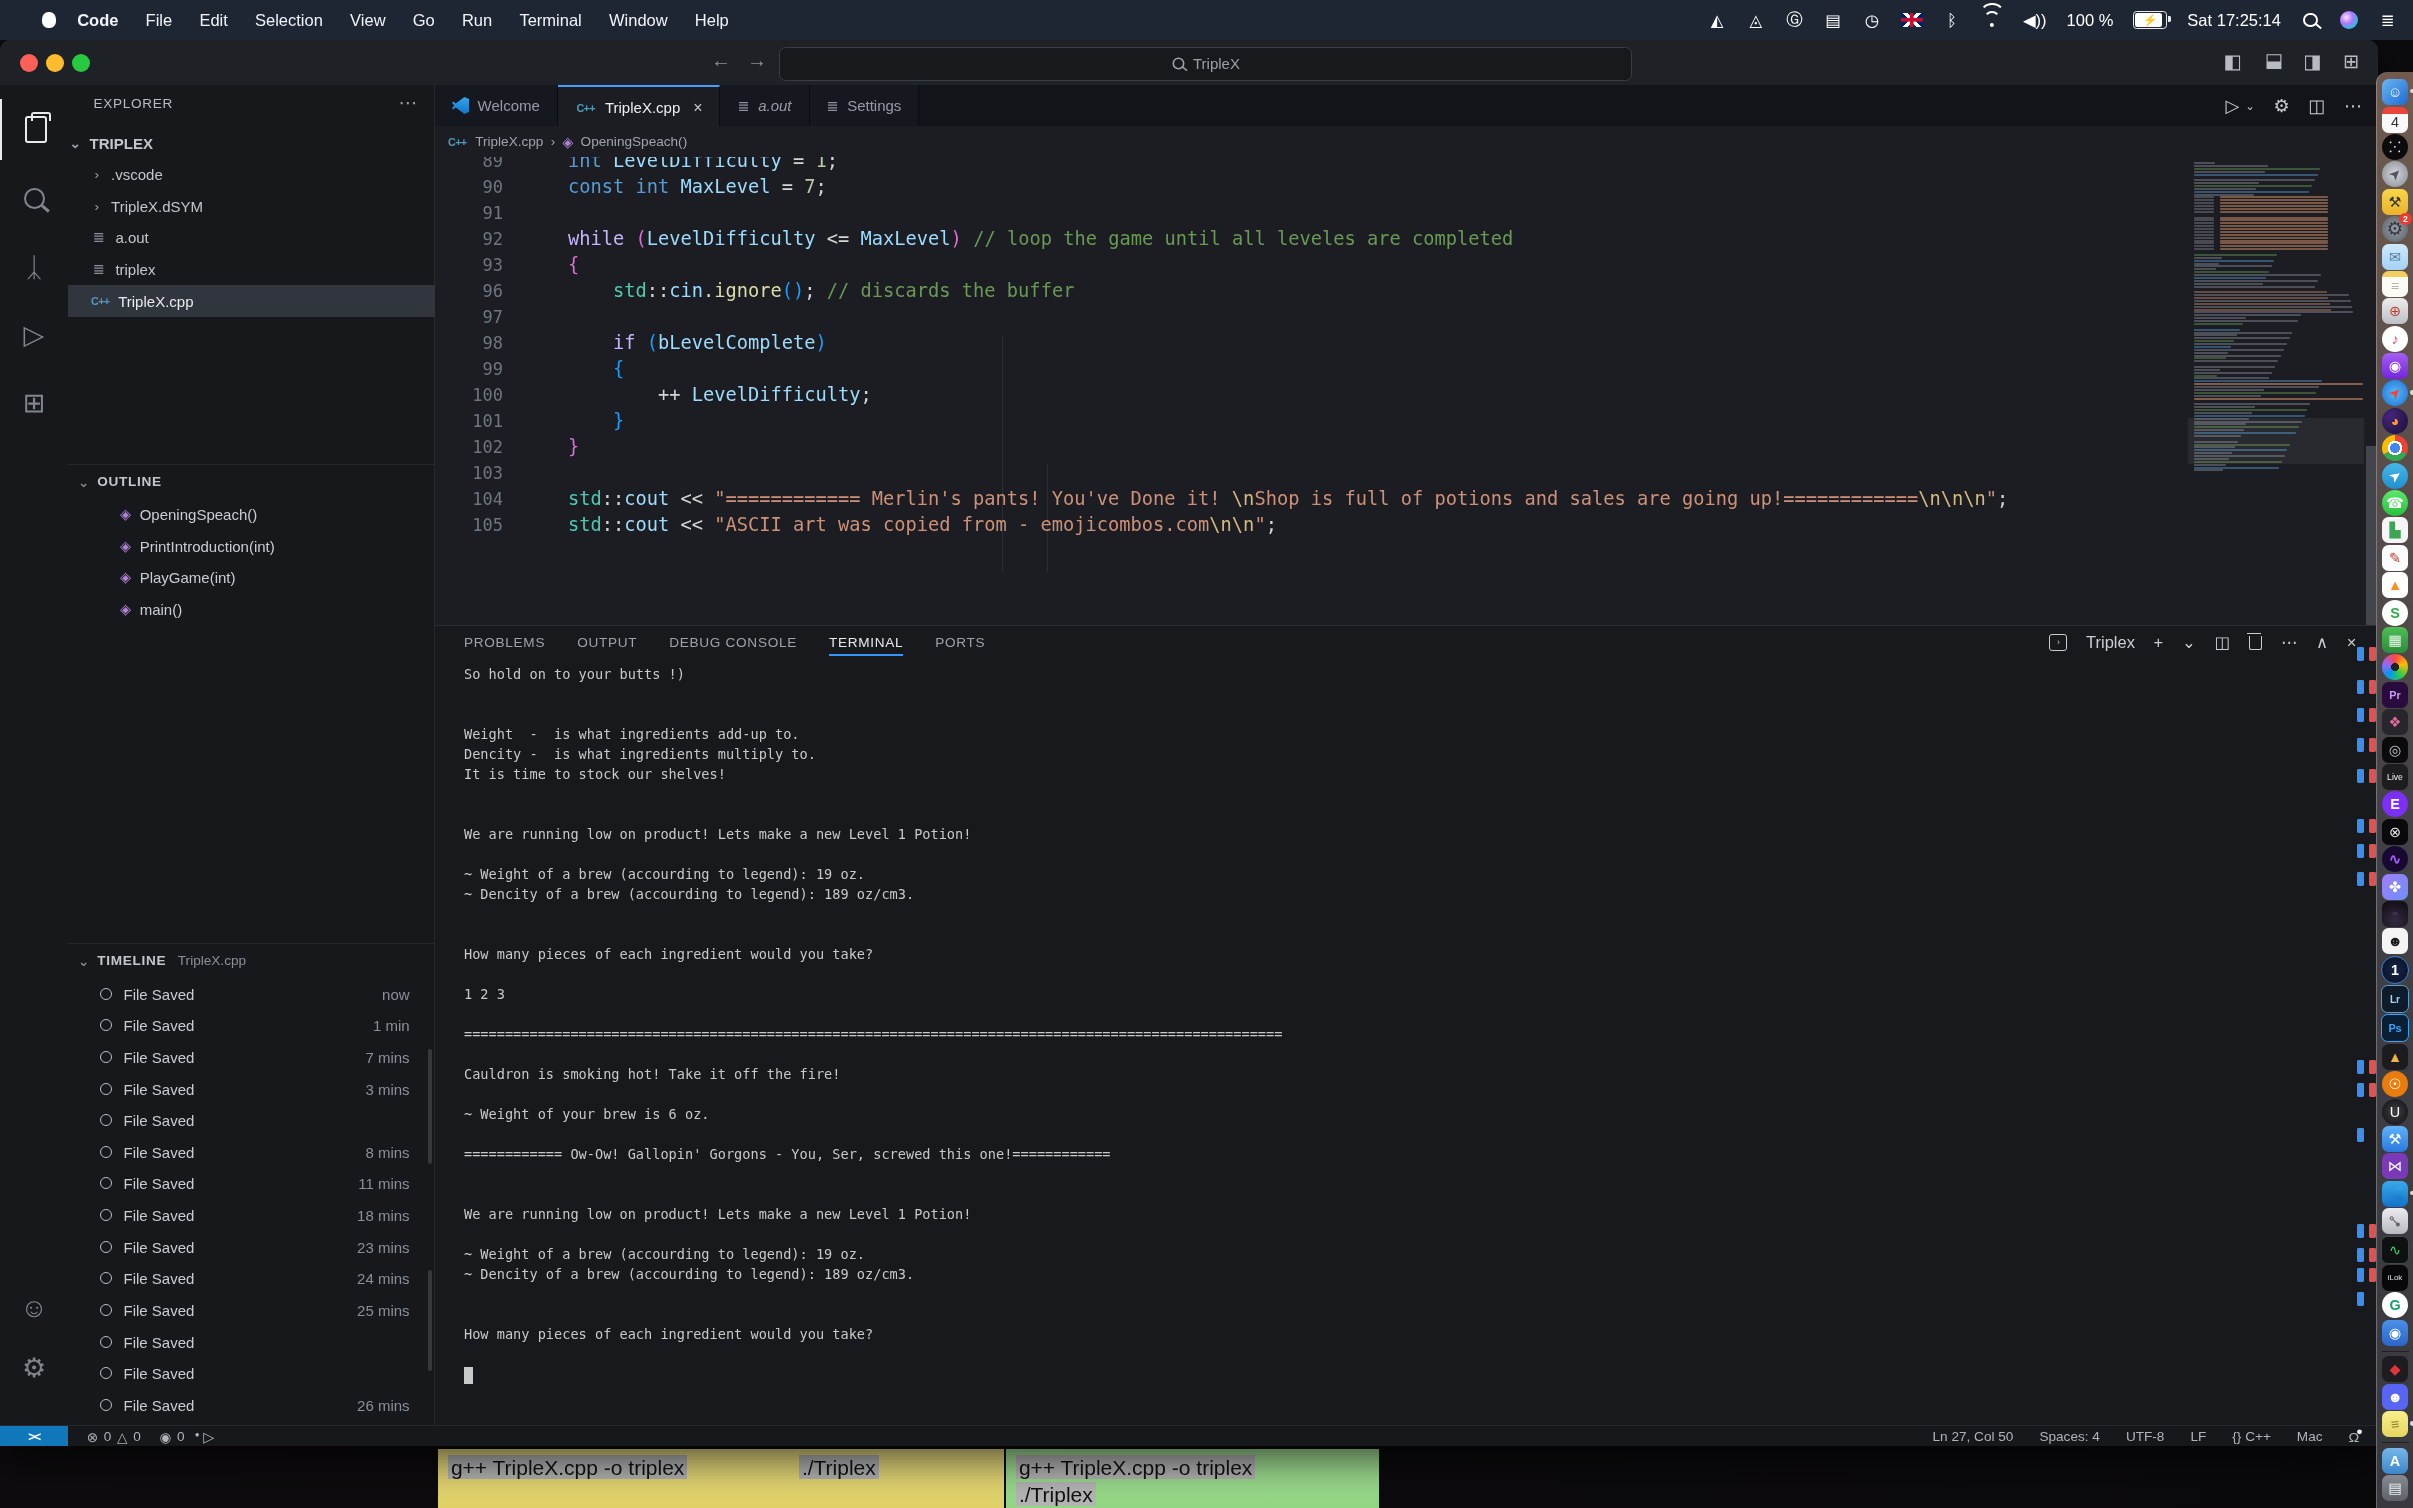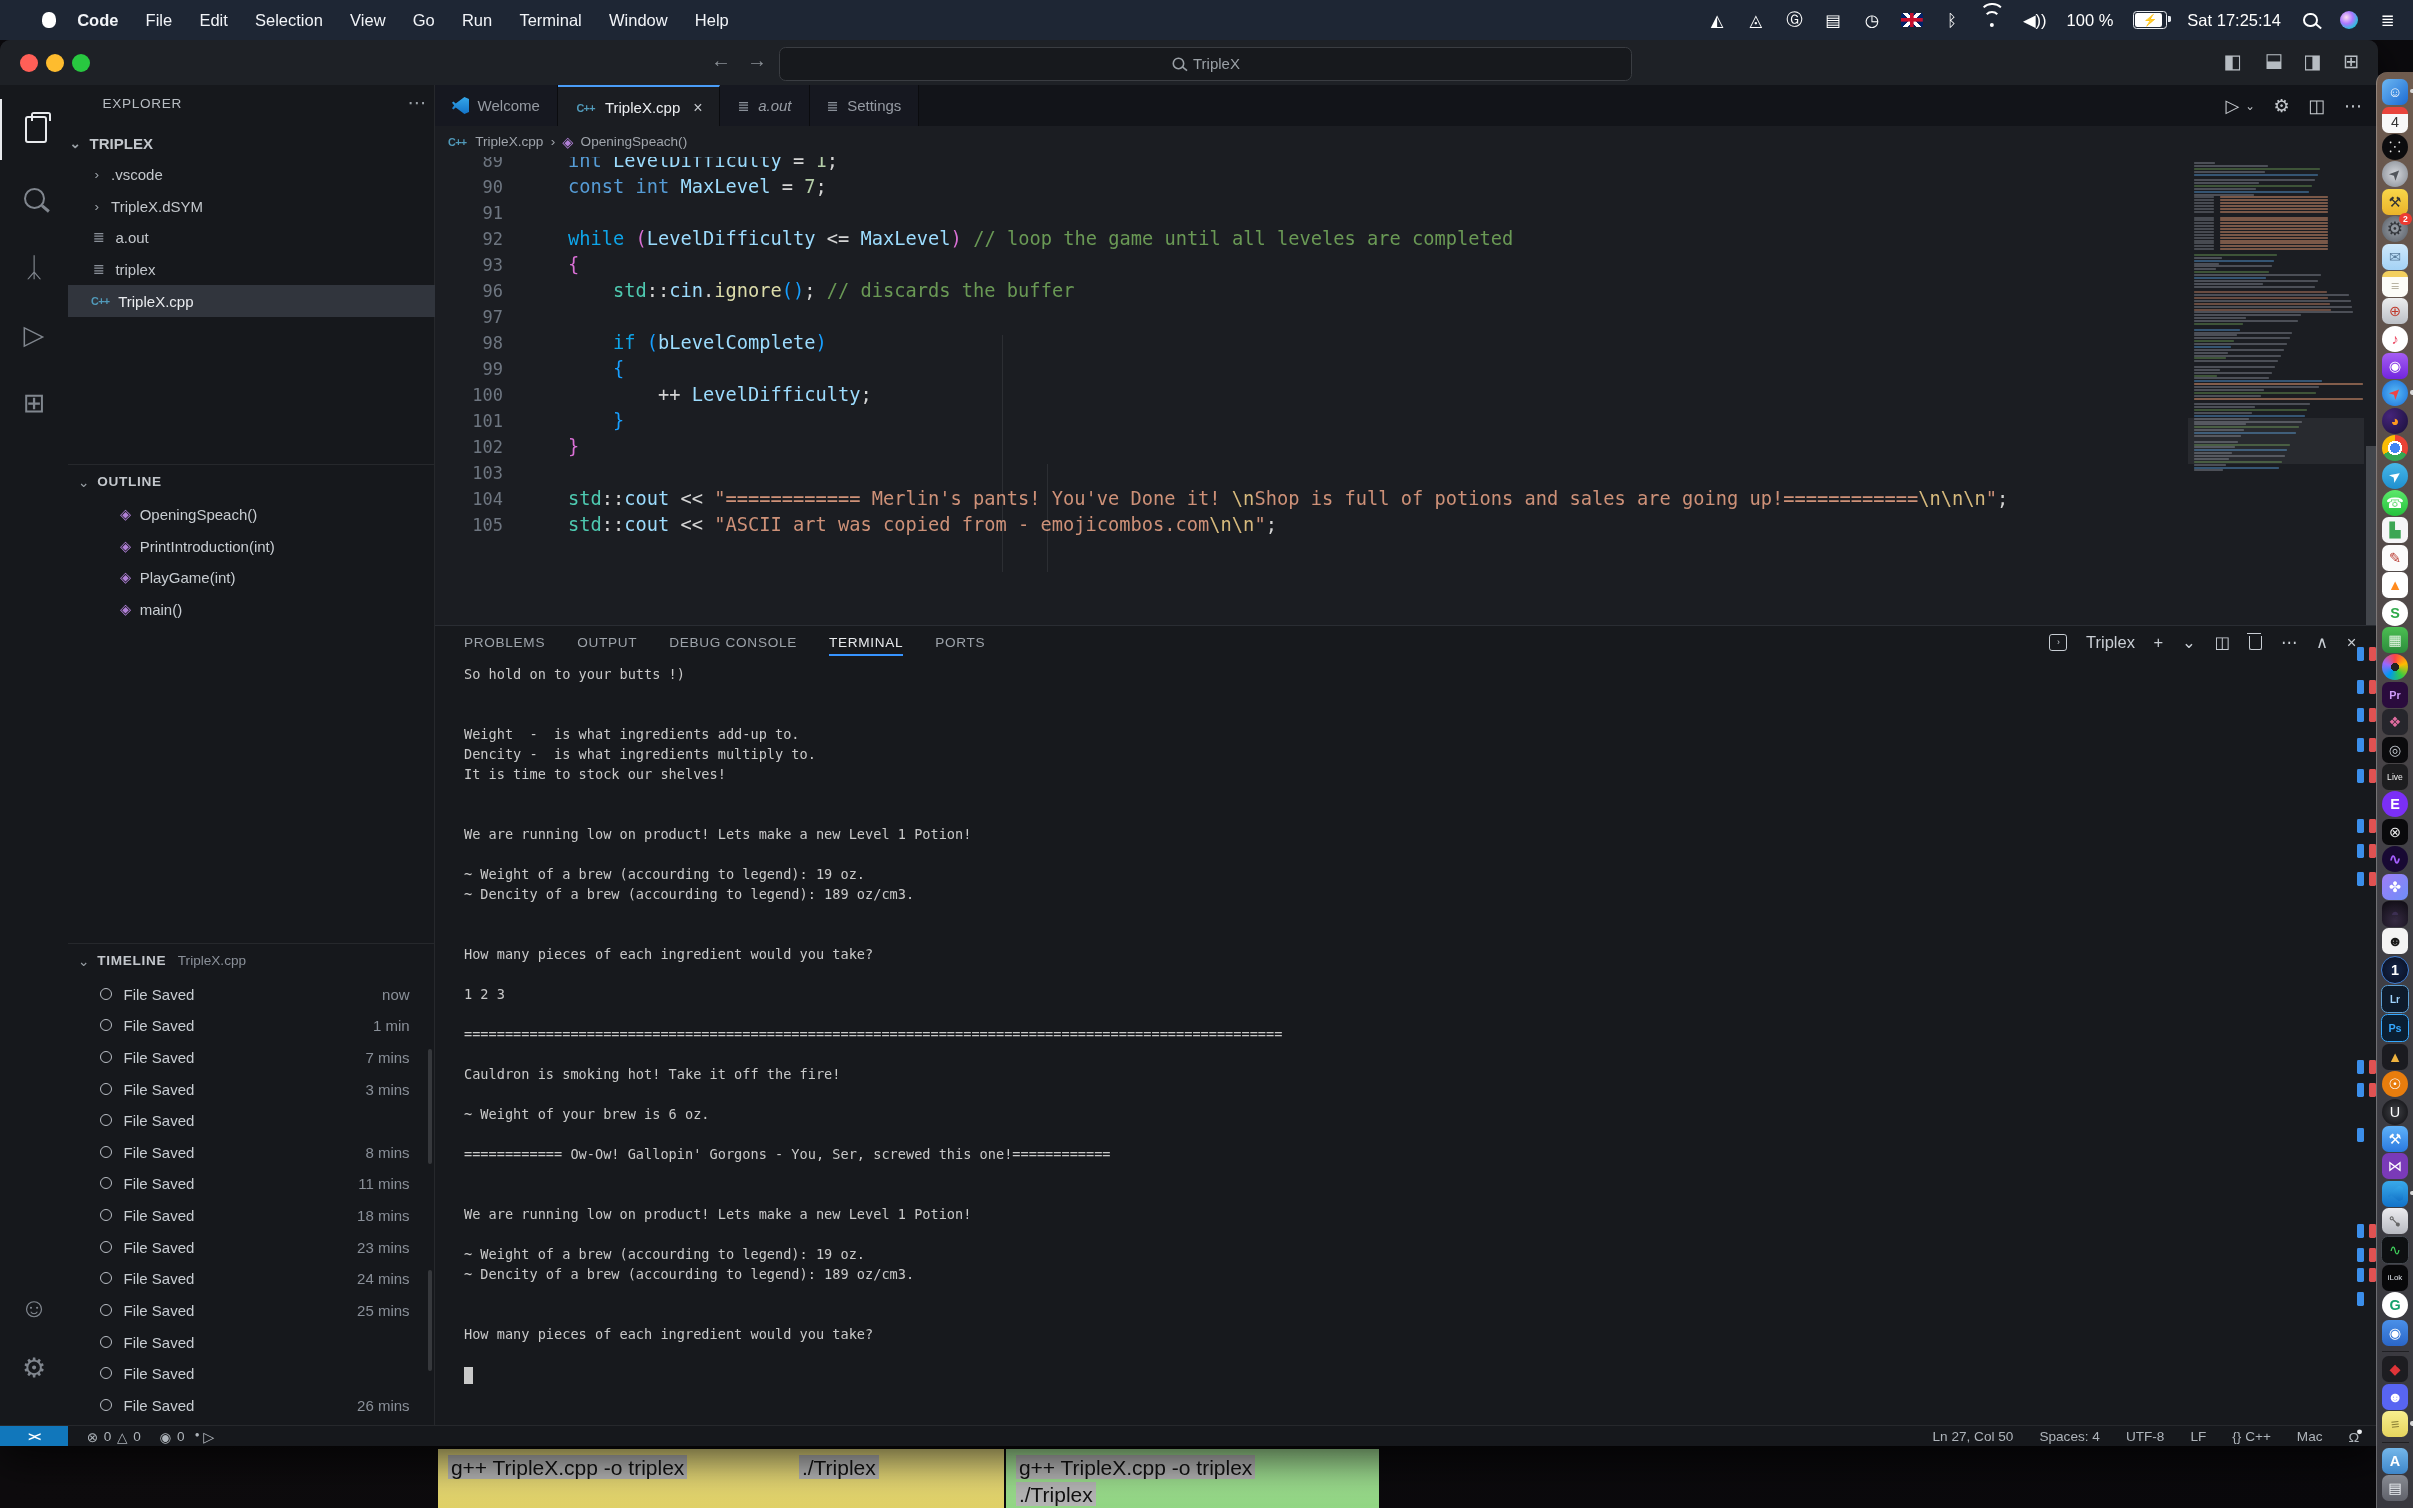--- a/index.html
+++ b/index.html
@@ -44,21 +44,21 @@
   
   #activitybar{position:absolute;left:0;top:45px;width:68px;height:1340px;background:#16181c;border-right:0.7px solid #26282c;}
   .act{position:absolute;left:0;width:68px;height:61px;display:flex;align-items:center;justify-content:center;color:#80868e;font-size:27px;}
   .act.active{color:#e8eaed;border-left:2.2px solid #e8eaed;}
   .files-ic{width:18.7px;height:23px;border:2.2px solid currentColor;border-radius:2.9px;position:relative;}
   .files-ic::before{content:"";position:absolute;left:4.3px;top:-6.5px;width:16px;height:7.2px;border:2.2px solid currentColor;border-bottom:none;border-radius:2.9px 2.9px 0 0;}
   .mag.big{width:17px;height:17px;border-color:currentColor;}
   .mag.big::after{background:currentColor;width:8.6px;height:2.9px;right:-7.2px;bottom:-2.9px;}
   
   #sidebar{position:absolute;left:68px;top:45px;width:366px;height:1340px;background:#16181c;border-right:0.7px solid #26282c;color:#c3c7cc;}
-  #explorer-header{position:absolute;left:13px;top:0;width:100%;height:36px;display:flex;align-items:center;font-size:13.6px;letter-spacing:0.7px;color:#b7bcc2;}
+  #explorer-header{position:absolute;left:4px;top:0;width:100%;height:36px;display:flex;align-items:center;font-size:13.6px;letter-spacing:0.7px;color:#b7bcc2;}
   #explorer-header .ttl{margin-left:21.5px;}
   #explorer-header .more{margin-left:auto;margin-right:20px;font-size:18.7px;color:#9aa0a6;}
   .tree-row{position:absolute;left:0;width:100%;height:32px;display:flex;align-items:center;font-size:15px;gap:7.2px;}
   .tree-row.selected{background:#31353d;color:#e9ebee;}
   .tree-row .chev{color:#9aa0a6;font-size:13.6px;width:14.4px;text-align:center;}
   .bin-ic{color:#8a9099;font-size:14.4px;width:18.7px;text-align:center;}
   .cppb{display:inline-block;color:#519aba;font-weight:bold;font-size:10.8px;letter-spacing:-0.7px;width:21.5px;text-align:center;}
   .sec-head{position:absolute;left:0;width:100%;height:33px;display:flex;align-items:center;gap:7.2px;font-size:13.6px;font-weight:bold;letter-spacing:0.7px;color:#c3c7cc;border-top:0.7px solid #26282c;background:#16181c;}
   .sec-head .chev{margin-left:10px;color:#9aa0a6;font-weight:normal;}
   .sec-head .sub{font-weight:normal;letter-spacing:0;color:#8a9099;margin-left:4.3px;font-size:13.6px;}
@@ -81,21 +81,21 @@
   #editor-actions{position:absolute;right:16px;top:0;height:41px;display:flex;align-items:center;gap:18.7px;color:#c5c9ce;font-size:18px;z-index:5;}
   #editor-actions .dd{font-size:11.5px;margin-left:-13px;}
   #breadcrumb{position:absolute;left:0;top:41px;width:1943px;height:31px;background:#1b1d22;display:flex;align-items:center;gap:7.2px;color:#9fa4ab;font-size:13.6px;z-index:3;}
   #breadcrumb .cppb{margin-left:11.5px;}
   
   #codearea{position:absolute;left:0;top:41px;width:1943px;height:499px;overflow:hidden;}
   #code{position:absolute;left:0;top:21.5px;width:100%;font-family:"DejaVu Sans Mono",monospace;font-size:18.7px;}
   .cl{position:relative;height:26px;display:flex;align-items:center;white-space:pre;}
   .cl .ln{position:absolute;left:0;width:68px;text-align:right;color:#6e7681;font-size:17px;}
   .cl .txt{position:absolute;left:68px;white-space:pre;}
-  .tok-t{color:#569CD6}.tok-k{color:#0ea5e9}.tok-v{color:#9CDCFE}.tok-f{color:#DCDCAA}
+  .tok-t{color:#569CD6}.tok-k{color:#c4b5fd}.tok-v{color:#9CDCFE}.tok-f{color:#DCDCAA}
   .tok-n{color:#B5CEA8}.tok-s{color:#CE9178}.tok-e{color:#D7BA7D}.tok-c{color:#6A9955}
   .tok-p{color:#D4D4D4}.tok-ns{color:#4EC9B0}.tok-b2{color:#DA70D6}.tok-b3{color:#179FFF}
   .iguide{position:absolute;width:0.7px;background:rgba(255,255,255,.08);}
   
   #minimap{position:absolute;left:1753px;top:77px;width:176px;height:316px;}
   .mmbar{position:absolute;height:2.2px;border-radius:0.7px;}
   #mmview{position:absolute;left:0;width:176px;background:rgba(255,255,255,.06);}
   #edthumb{position:absolute;left:1931px;top:361px;width:10px;height:185px;background:rgba(140,145,152,.35);}
   
   #panel{position:absolute;left:0;top:540px;width:1943px;height:799px;background:#17191d;border-top:0.7px solid #2a2d33;}

